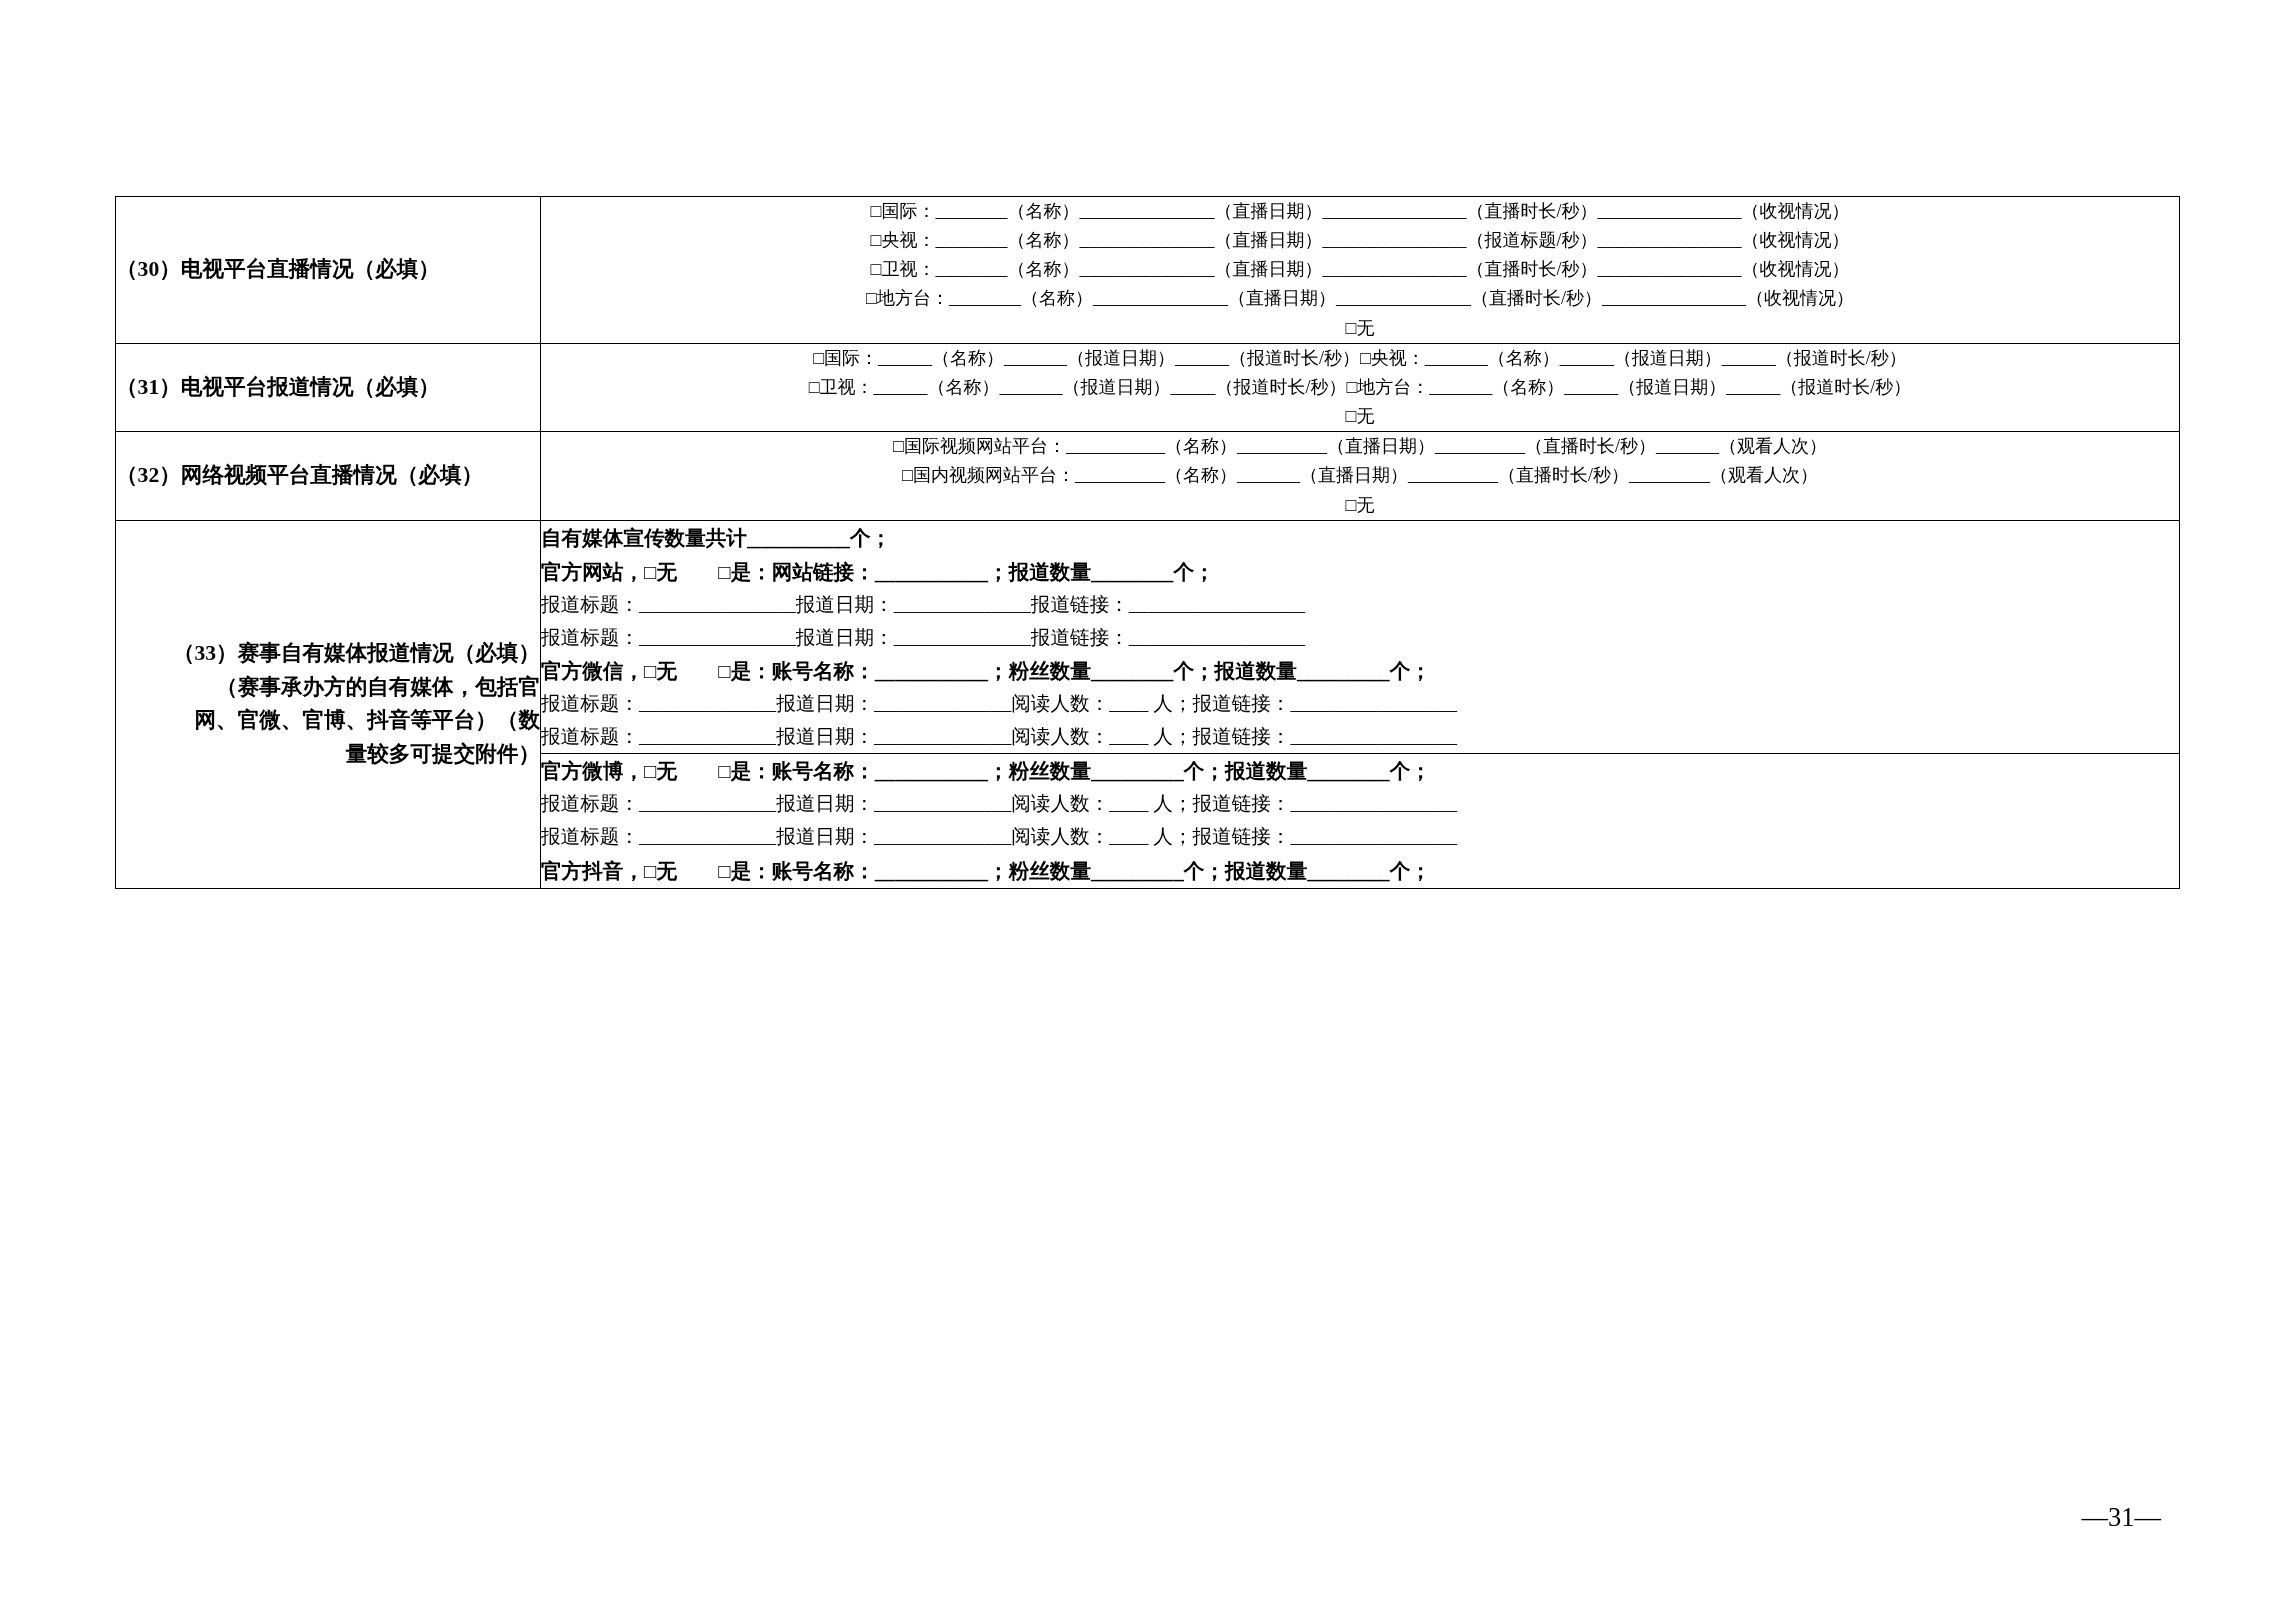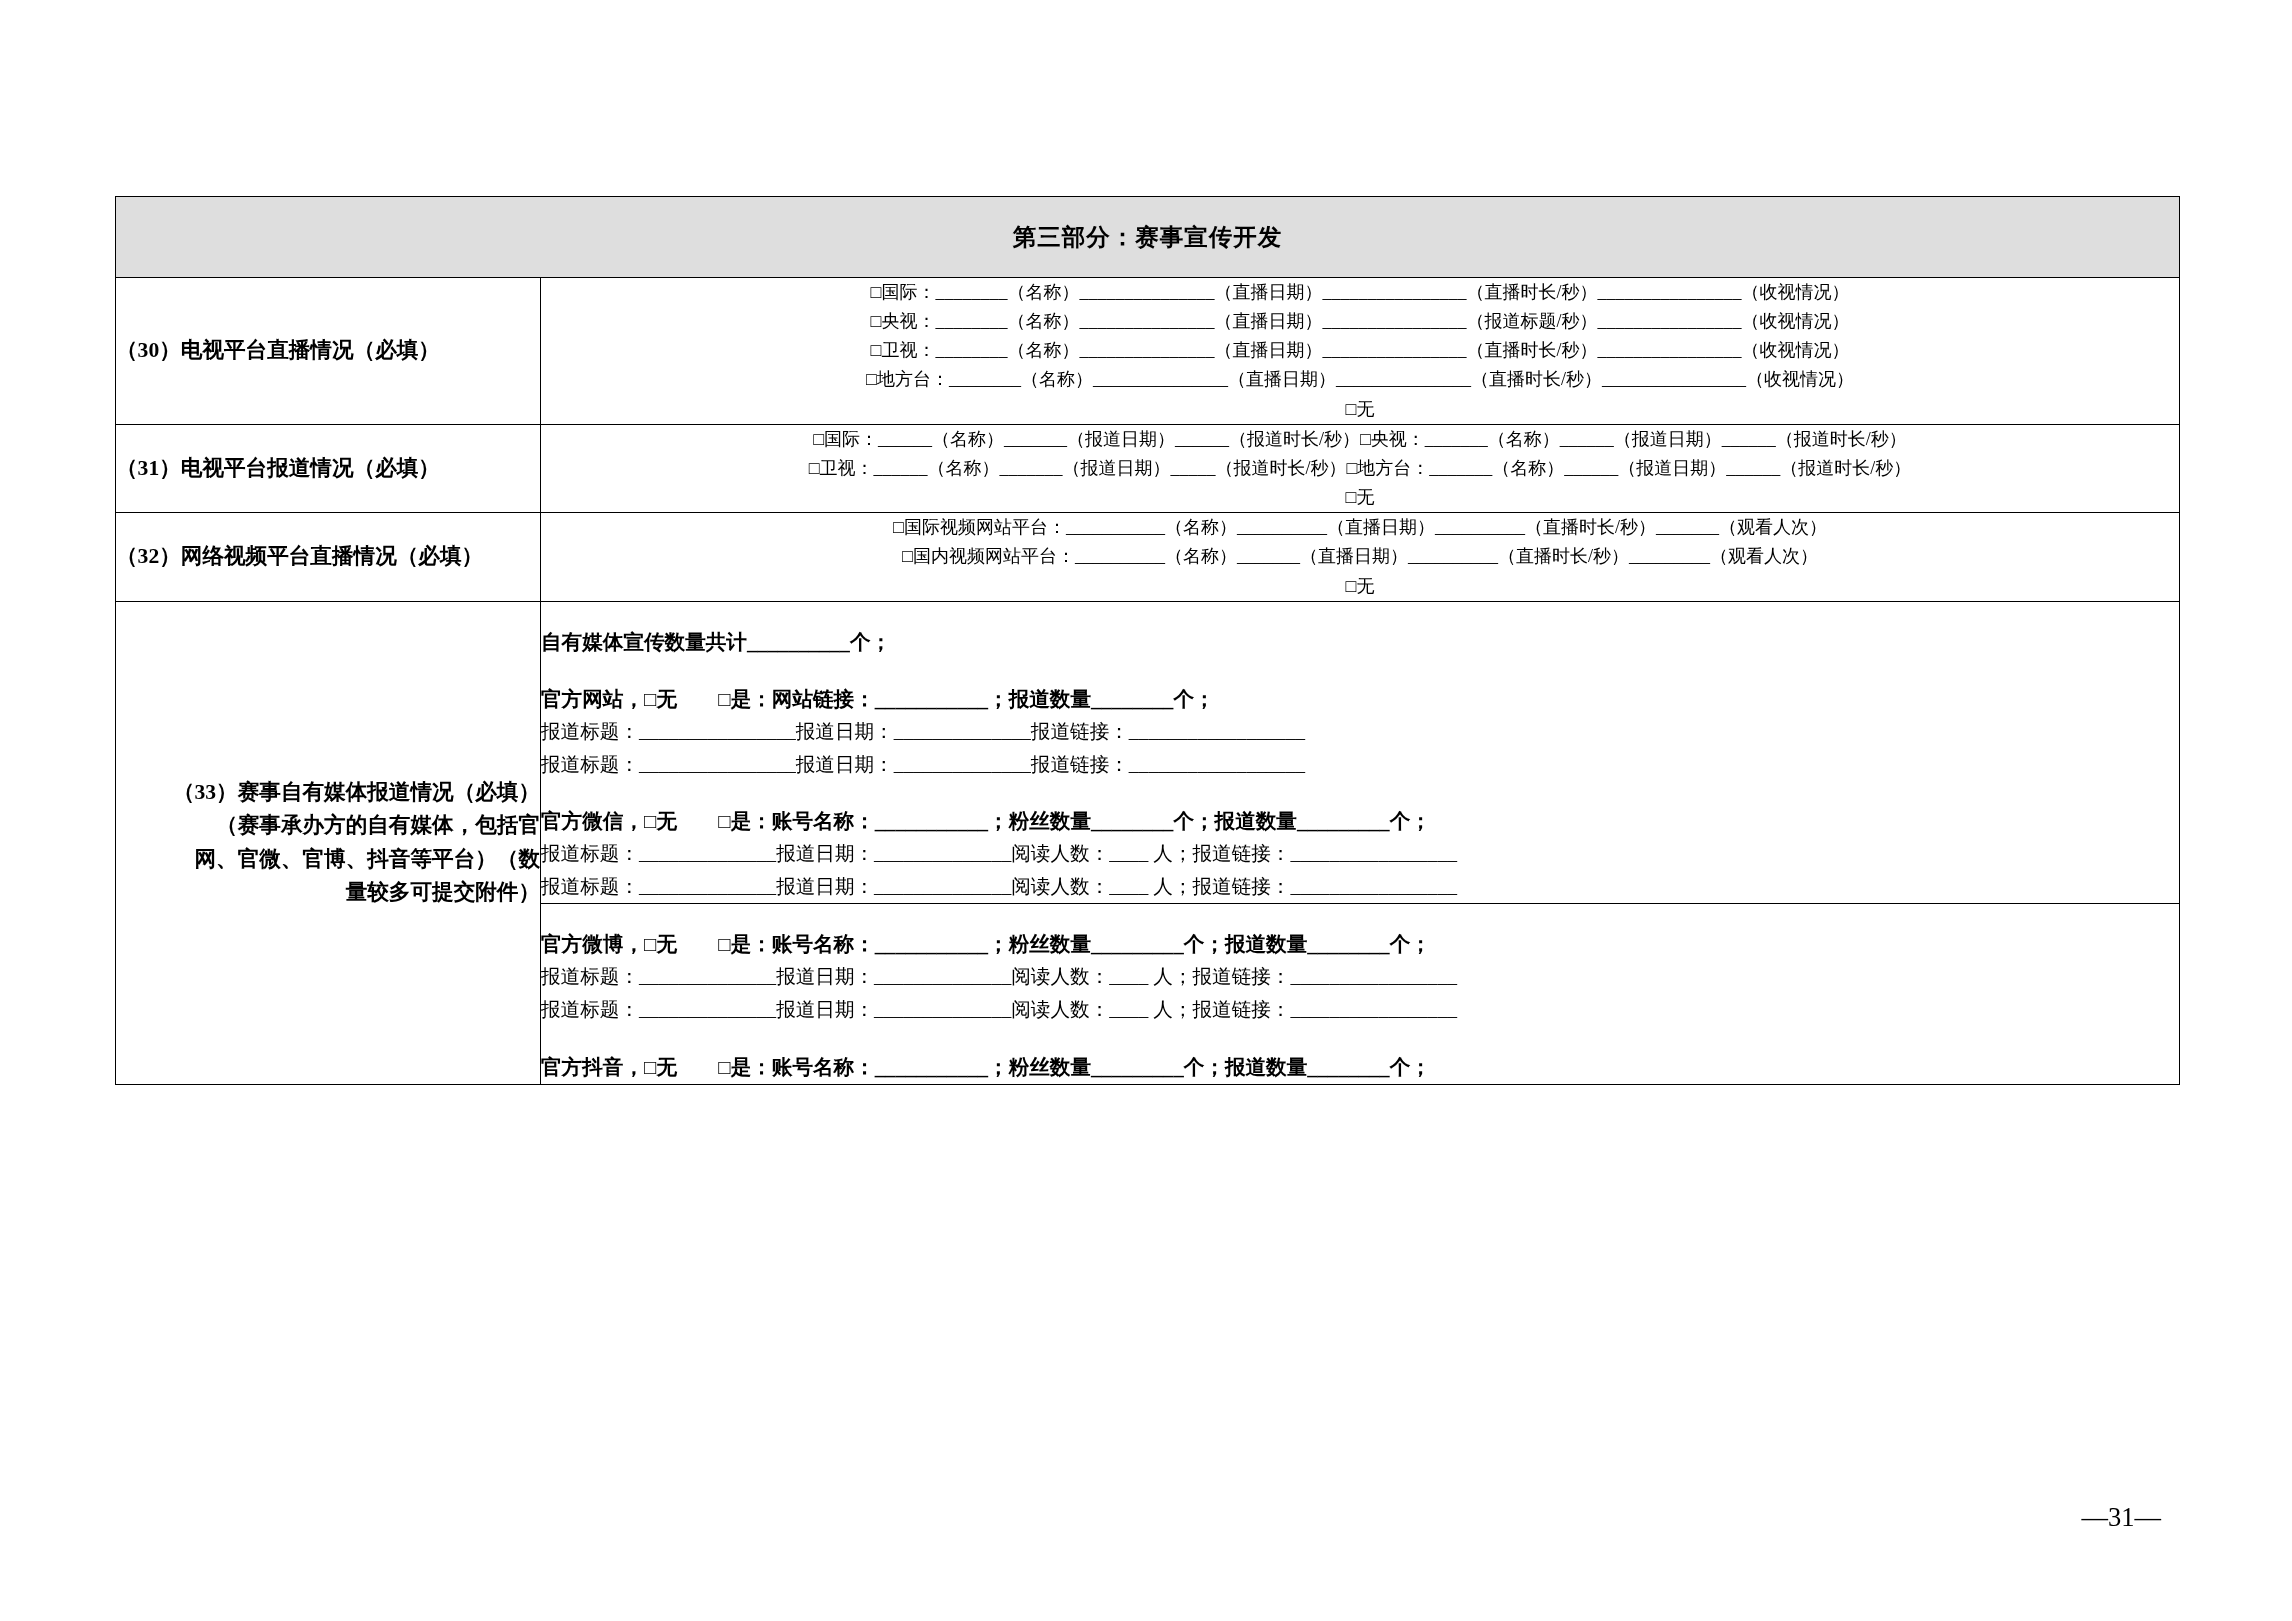--- a/index.html
+++ b/index.html
@@ -59,21 +59,21 @@
     line-height: 1.62;
     text-align: center;
   }
   .row-line {
     white-space: nowrap;
     overflow: visible;
   }
   .row-line.wrap {
     white-space: normal;
   }
-  .bold { font-weight: bold; margin-top: 23px; }
+  .bold { font-weight: bold; }
   .inner-table {
     width: 100%;
     border-collapse: collapse;
     table-layout: fixed;
   }
   .inner-table td {
     border: none;
     padding: 0;
   }
   .inner-sep td {
@@ -99,23 +99,20 @@
 <body>
 
 <div class="page">
 
   <table class="doc-table">
     <colgroup>
       <col style="width:425px">
       <col style="width:1639px">
     </colgroup>
     <tbody>
-      <tr>
-        <td class="section-header" colspan="2">第三部分：赛事宣传开发</td>
-      </tr>
 
       <tr>
         <td class="label-cell centered">（30）电视平台直播情况（必填）</td>
         <td class="content-cell">
           <div class="row-line">□国际：________（名称）_______________（直播日期）________________（直播时长/秒）________________（收视情况）</div>
           <div class="row-line">□央视：________（名称）_______________（直播日期）________________（报道标题/秒）________________（收视情况）</div>
           <div class="row-line">□卫视：________（名称）_______________（直播日期）________________（直播时长/秒）________________（收视情况）</div>
           <div class="row-line">□地方台：________（名称）_______________（直播日期）_______________（直播时长/秒）________________（收视情况）</div>
           <div class="row-line">□无</div>
         </td>

